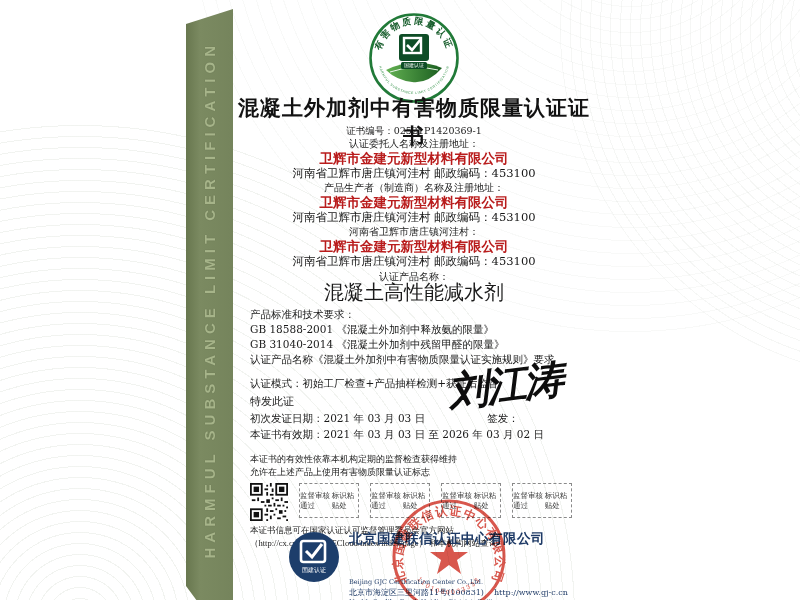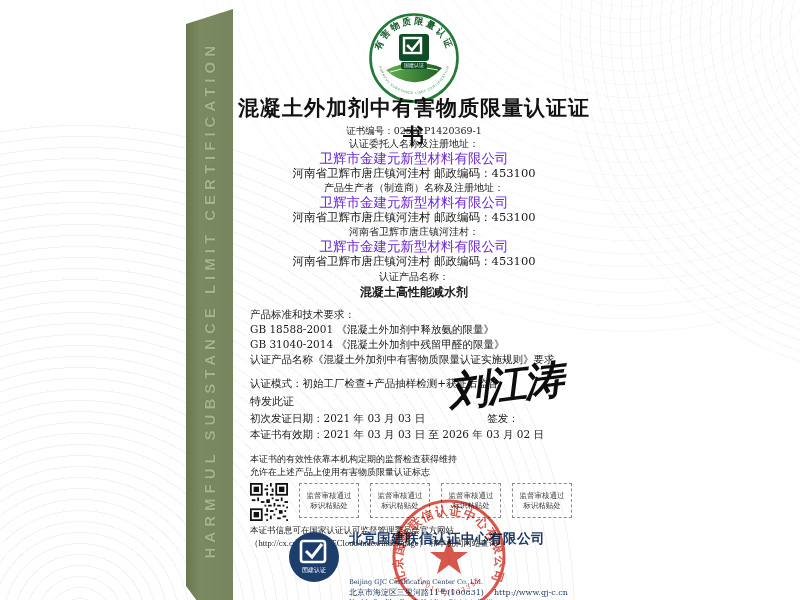--- a/index.html
+++ b/index.html
@@ -22,33 +22,33 @@
   .ribbon span{writing-mode:vertical-rl;transform:rotate(180deg);white-space:nowrap;
     font-family:"Liberation Sans",sans-serif;font-weight:bold;font-size:15px;
     letter-spacing:5px;color:#a6b489;text-shadow:0 0 1px rgba(0,0,0,.25);}
 
   
   .col{position:absolute;left:238px;top:124px;width:352px;text-align:center;}
   .title{position:absolute;left:230px;top:94px;width:368px;text-align:center;
     font-size:21px;font-weight:bold;letter-spacing:1px;color:#121212;}
   .certline{font-size:9.5px;line-height:13px;color:#222;}
   .plabel{font-size:10px;line-height:14px;color:#1d1d1d;}
-  .pname{font-size:13.5px;line-height:15px;font-weight:normal;color:#6d28d9;}
+  .pname{font-size:13.5px;line-height:15px;font-weight:bold;color:#b91c1c;}
   .paddr{font-size:11.5px;line-height:15px;color:#161616;}
   .prodlabel{font-size:10px;line-height:15px;}
-  .prodname{font-size:12px;line-height:17px;font-weight:bold;}
+  .prodname{font-size:20px;line-height:17px;font-weight:normal;}
   .leftblk{text-align:left;padding-left:12px;margin-top:6px;}
   .std{font-size:10.5px;line-height:15px;}
   .mode{font-size:10.5px;line-height:15px;margin-top:9px;}
   .grant{font-size:11px;line-height:17px;margin-top:2px;}
   .dateline{font-size:10.5px;line-height:16px;}
   .signlbl{display:inline-block;margin-left:62px;font-size:10.5px;}
   .notes{font-size:9px;line-height:13px;margin-top:11px;}
   .qrow{display:flex;gap:11px;margin-top:4px;align-items:flex-start;}
-  .stampbox{width:58px;height:33px;border:1px dashed #8a8a8a;display:flex;flex-direction:column;
+  .stampbox{width:58px;height:33px;border:1px dashed #8a8a8a;display:flex;flex-direction:row;
     align-items:center;justify-content:center;font-size:7.5px;line-height:10px;color:#3d3d3d;}
   .query{font-size:8.5px;line-height:13px;margin-top:3px;}
   .query2{font-size:8.5px;line-height:13px;font-family:"Liberation Serif",serif;}
 
   .signature{position:absolute;left:448px;top:358px;font-size:40px;font-weight:bold;
     font-style:italic;transform:rotate(-7deg);color:#0d0d0d;letter-spacing:-2px;
     font-family:"DejaVu Serif",serif;}
 
   
   .issuer{position:absolute;left:288px;top:531px;width:310px;display:flex;gap:9px;}

